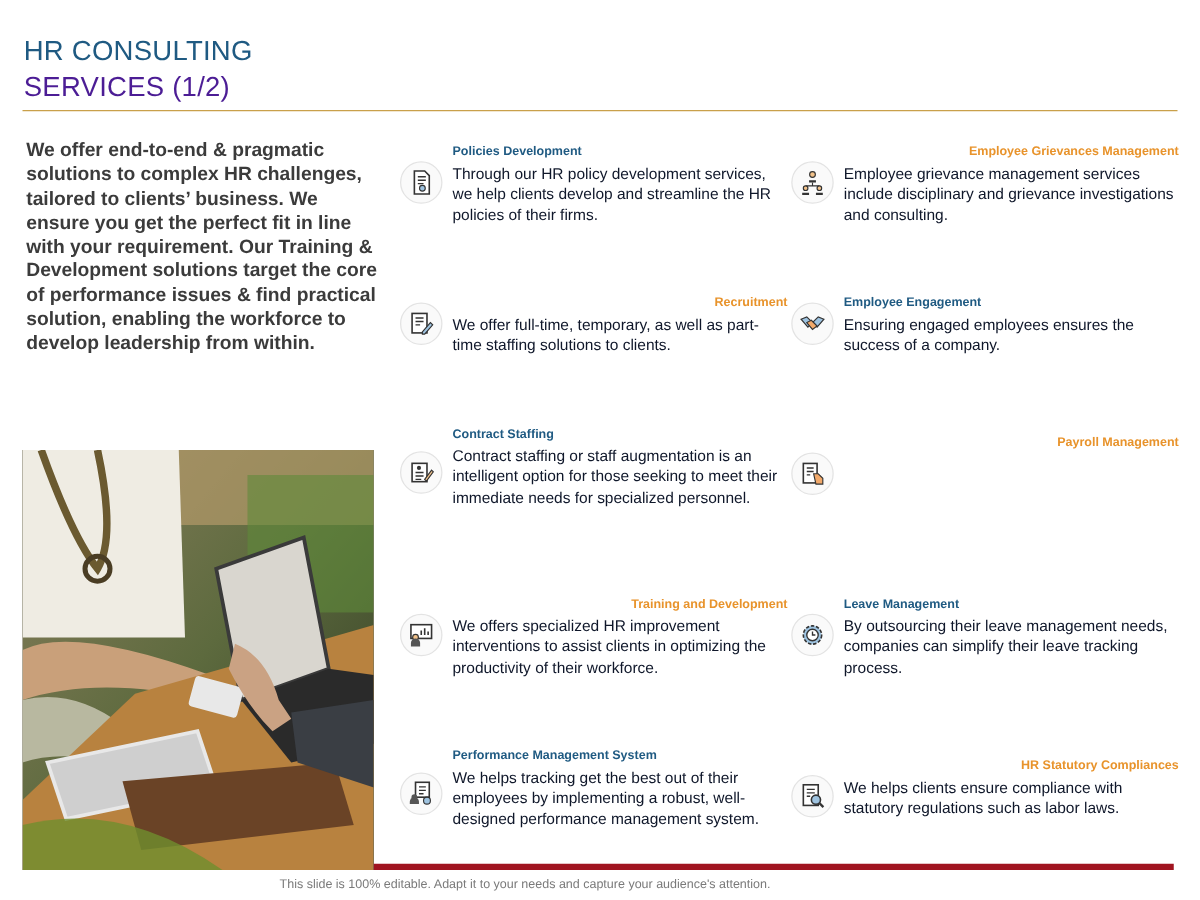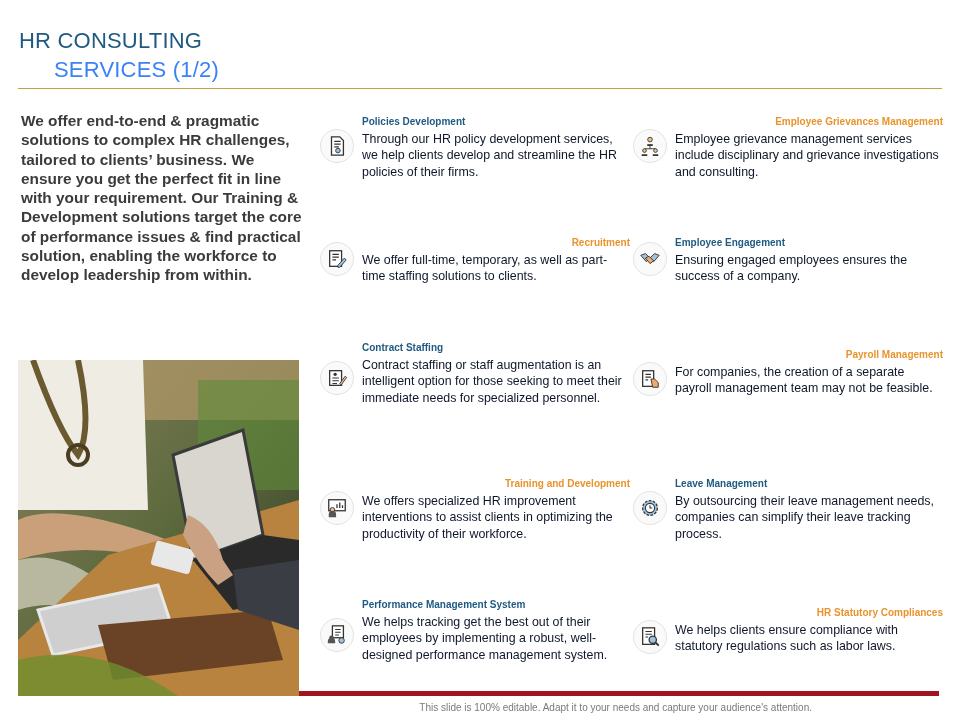--- a/index.html
+++ b/index.html
@@ -1,38 +1,38 @@
 <!DOCTYPE html>
 <html><head>
 <meta charset="utf-8">
 <style>
   * { box-sizing: border-box; margin: 0; padding: 0; }
   html, body { width: 960px; height: 720px; background: #ffffff; overflow: hidden; }
   body { position: relative; font-family: "Liberation Sans", sans-serif; color: #3a3a3a; }
 
   .title { position: absolute; left: 19px; top: 26px; font-weight: normal; font-size: 22px; line-height: 29px; letter-spacing: 0.2px; }
   .title .l1 { color: #1f5a82; display: block; }
-  .title .l2 { color: #3b82f6; display: block; margin-left: 35px; }
+  .title .l2 { color: #4c1d95; display: block; }
   .title-rule { position: absolute; left: 18px; top: 88px; width: 924px; height: 1px; background: #c9a04a; }
 
   .intro { position: absolute; left: 21px; top: 111px; width: 285px; font-size: 15.4px; font-weight: bold; line-height: 19.3px; color: #3b3b3b; }
 
   .photo { position: absolute; left: 18px; top: 360px; width: 281px; height: 336px; overflow: hidden; background: #6f6a52; }
 
   .svc { position: absolute; width: 300px; }
   .svc .icon { position: absolute; left: 0; width: 34px; height: 34px; border-radius: 50%; background: #fafafa; border: 1px solid #e3e3e3; display: flex; align-items: center; justify-content: center; }
   .svc .icon svg { width: 22px; height: 22px; }
   .svc .txt { position: absolute; left: 42px; top: 0; width: 268px; }
   .svc .head { font-weight: bold; font-size: 10px; line-height: 17px; white-space: nowrap; }
   .svc .head.blue { color: #1f5a82; }
   .svc .head.orange { color: #e8932b; text-align: right; }
   .svc .desc { font-size: 12.4px; line-height: 16.3px; color: #0f172a; margin-top: 1px; }
 
   .bottom-bar { position: absolute; left: 299px; top: 691px; width: 640px; height: 5px; background: #a01420; }
-  .footer { position: absolute; left: 4px; top: 702px; width: 808px; text-align: right; font-size: 10px; color: #7a7a7a; }
+  .footer { position: absolute; left: 16px; top: 702px; width: 808px; text-align: center; font-size: 10px; color: #7a7a7a; }
 </style>
 </head>
 <body>
 
 <div class="title">
   <span class="l1">HR CONSULTING</span>
   <span class="l2">SERVICES (1/2)</span>
 </div>
 <div class="title-rule"></div>
 
@@ -144,21 +144,20 @@
 <div class="svc" style="left:633px; top:346px;">
   <div class="icon" style="top:16px;">
     <svg viewBox="0 0 24 24">
         <rect x="4" y="3" width="12" height="17" fill="#fff" stroke="#333" stroke-width="1.4"></rect>
         <path d="M7 7h6M7 10h6M7 13h3" stroke="#333" stroke-width="1.2"></path>
         <path d="M13 12h4l4 4v5h-6z" fill="#f2a96a" stroke="#333" stroke-width="1"></path>
       </svg>
   </div>
   <div class="txt">
     <div class="head orange">Payroll Management</div>
-    <div class="desc">For companies, the creation of a separate payroll management team may not be feasible.</div>
   </div>
 </div>
 
 <div class="svc" style="left:320px; top:475px;">
   <div class="icon" style="top:16px;">
     <svg viewBox="0 0 24 24">
         <rect x="3" y="3" width="18" height="12" fill="#fff" stroke="#333" stroke-width="1.4"></rect>
         <path d="M12 12v-4M15 12v-6M18 12v-3" stroke="#333" stroke-width="1.4"></path>
         <circle cx="7" cy="14" r="2.5" fill="#f2c28a" stroke="#333" stroke-width="1"></circle>
         <path d="M3 22v-3a4 4 0 0 1 8 0v3z" fill="#555"></path>

